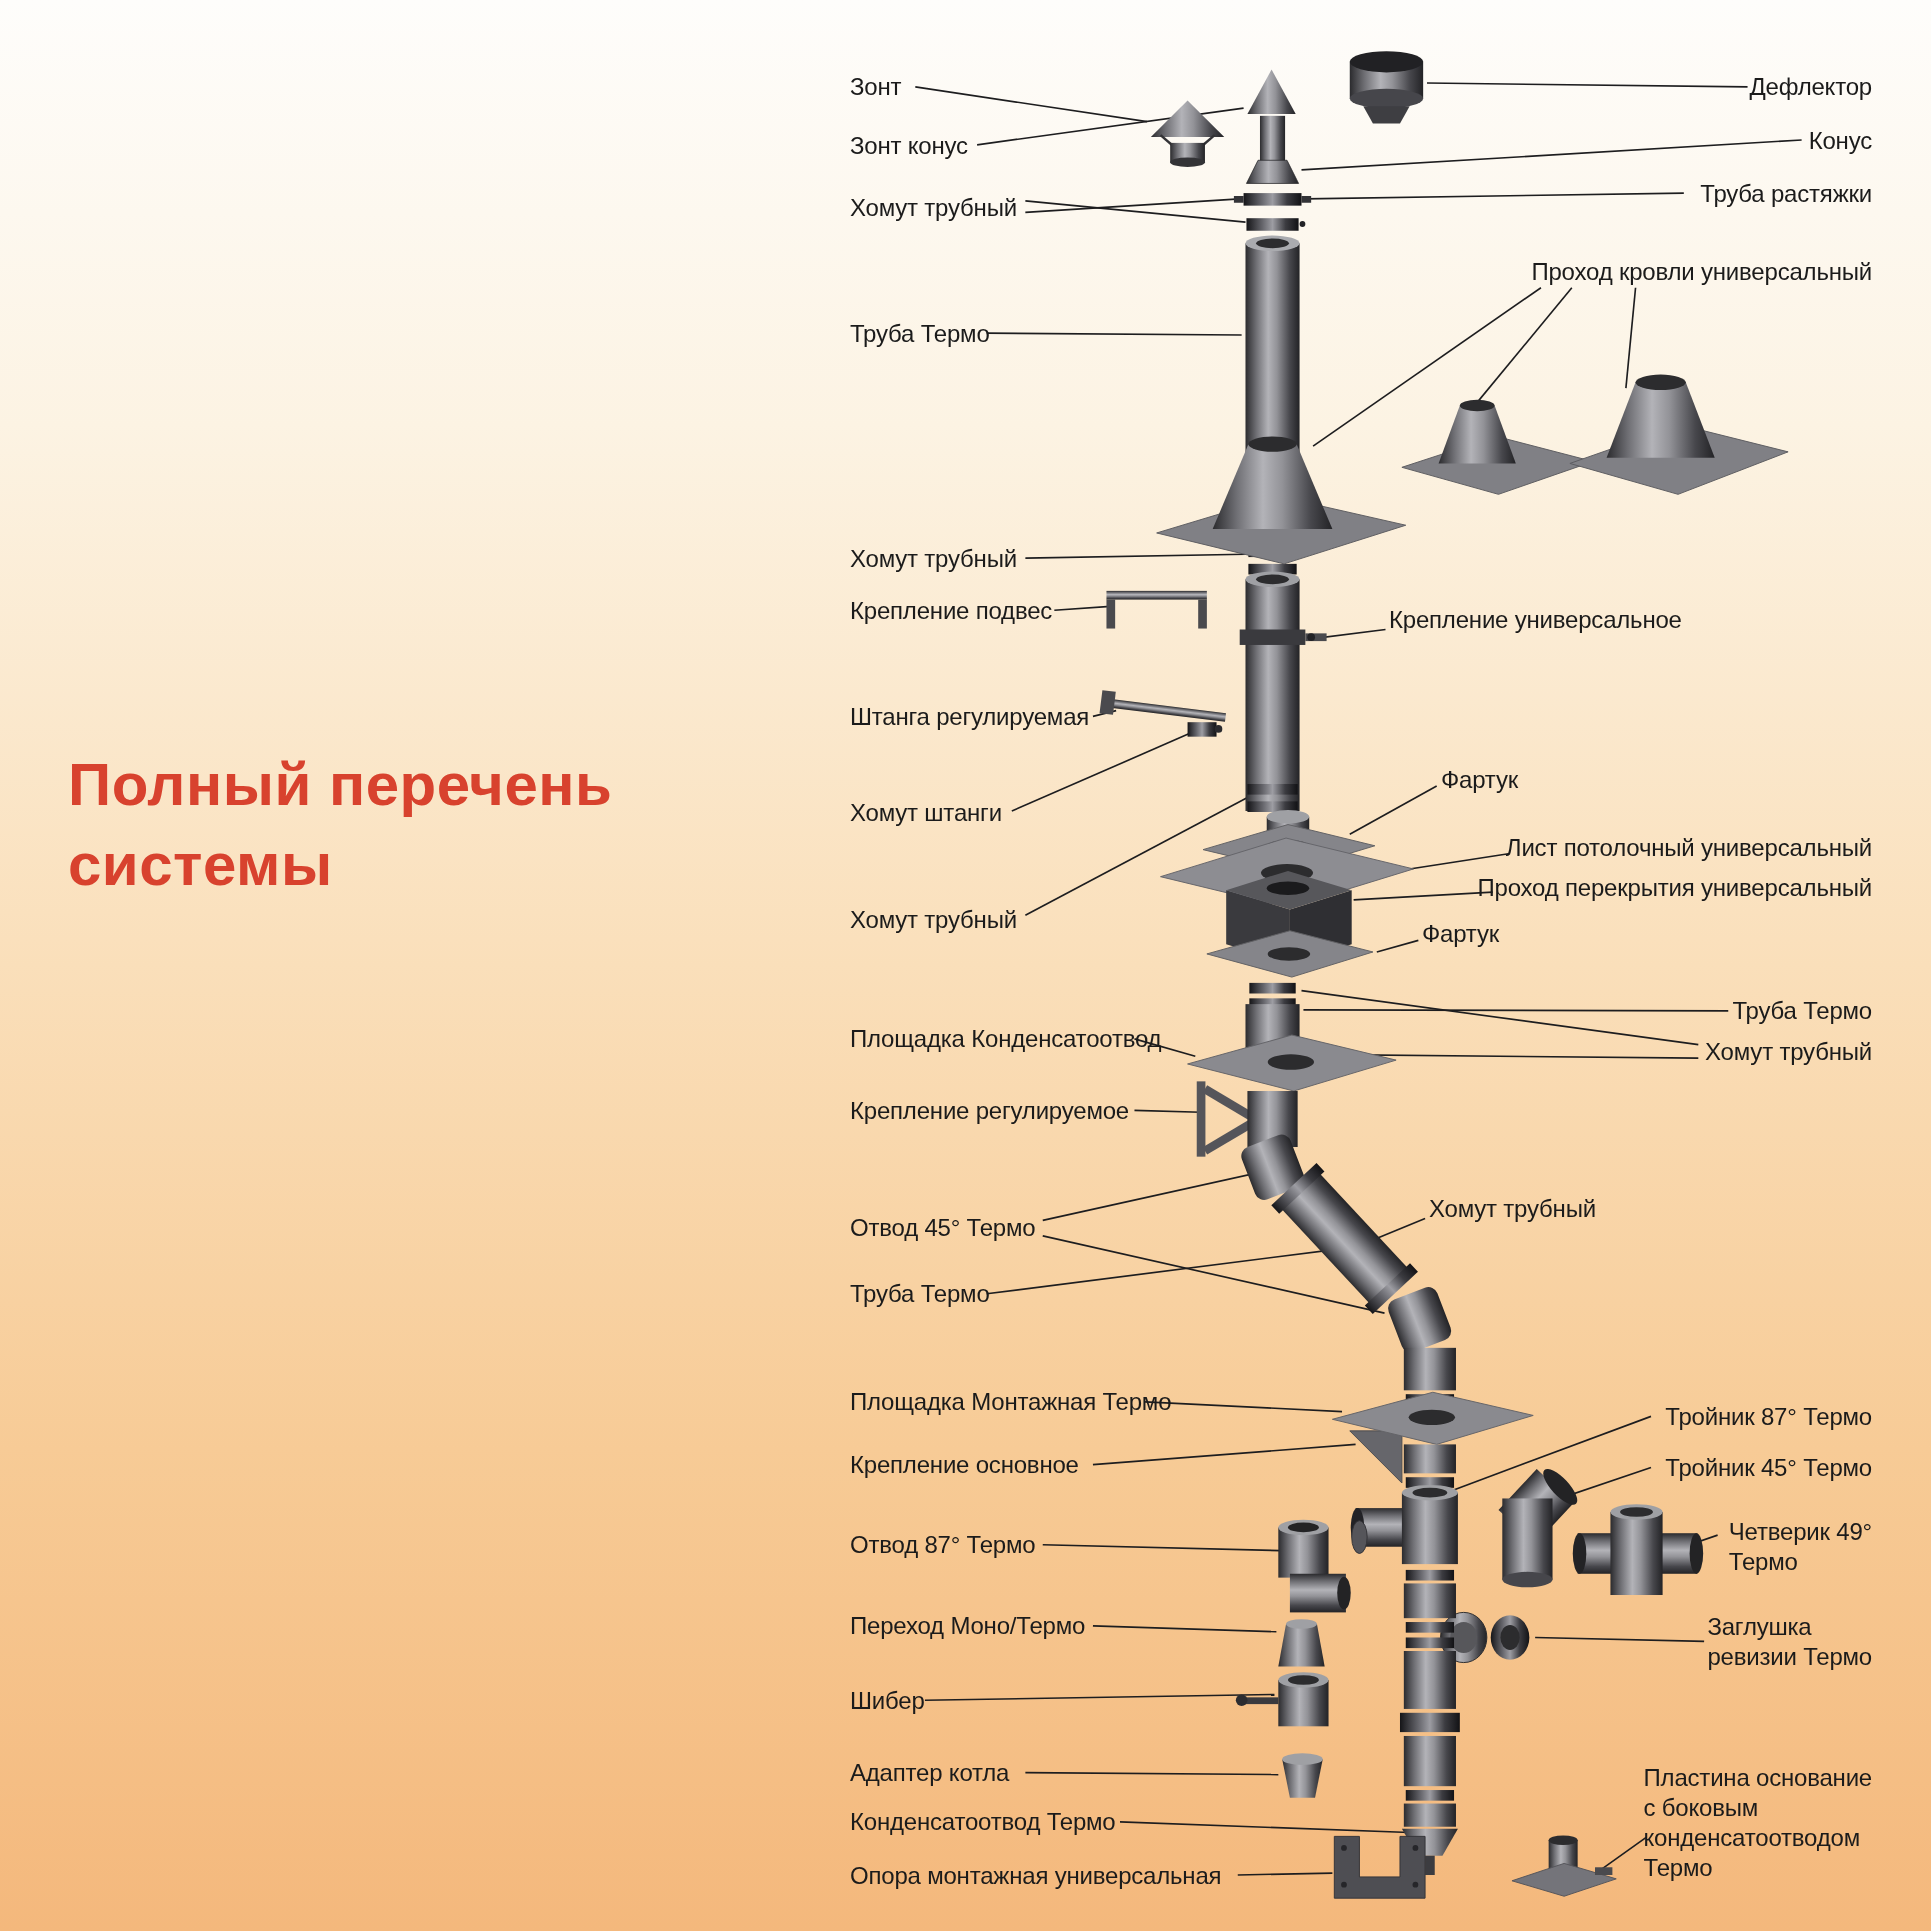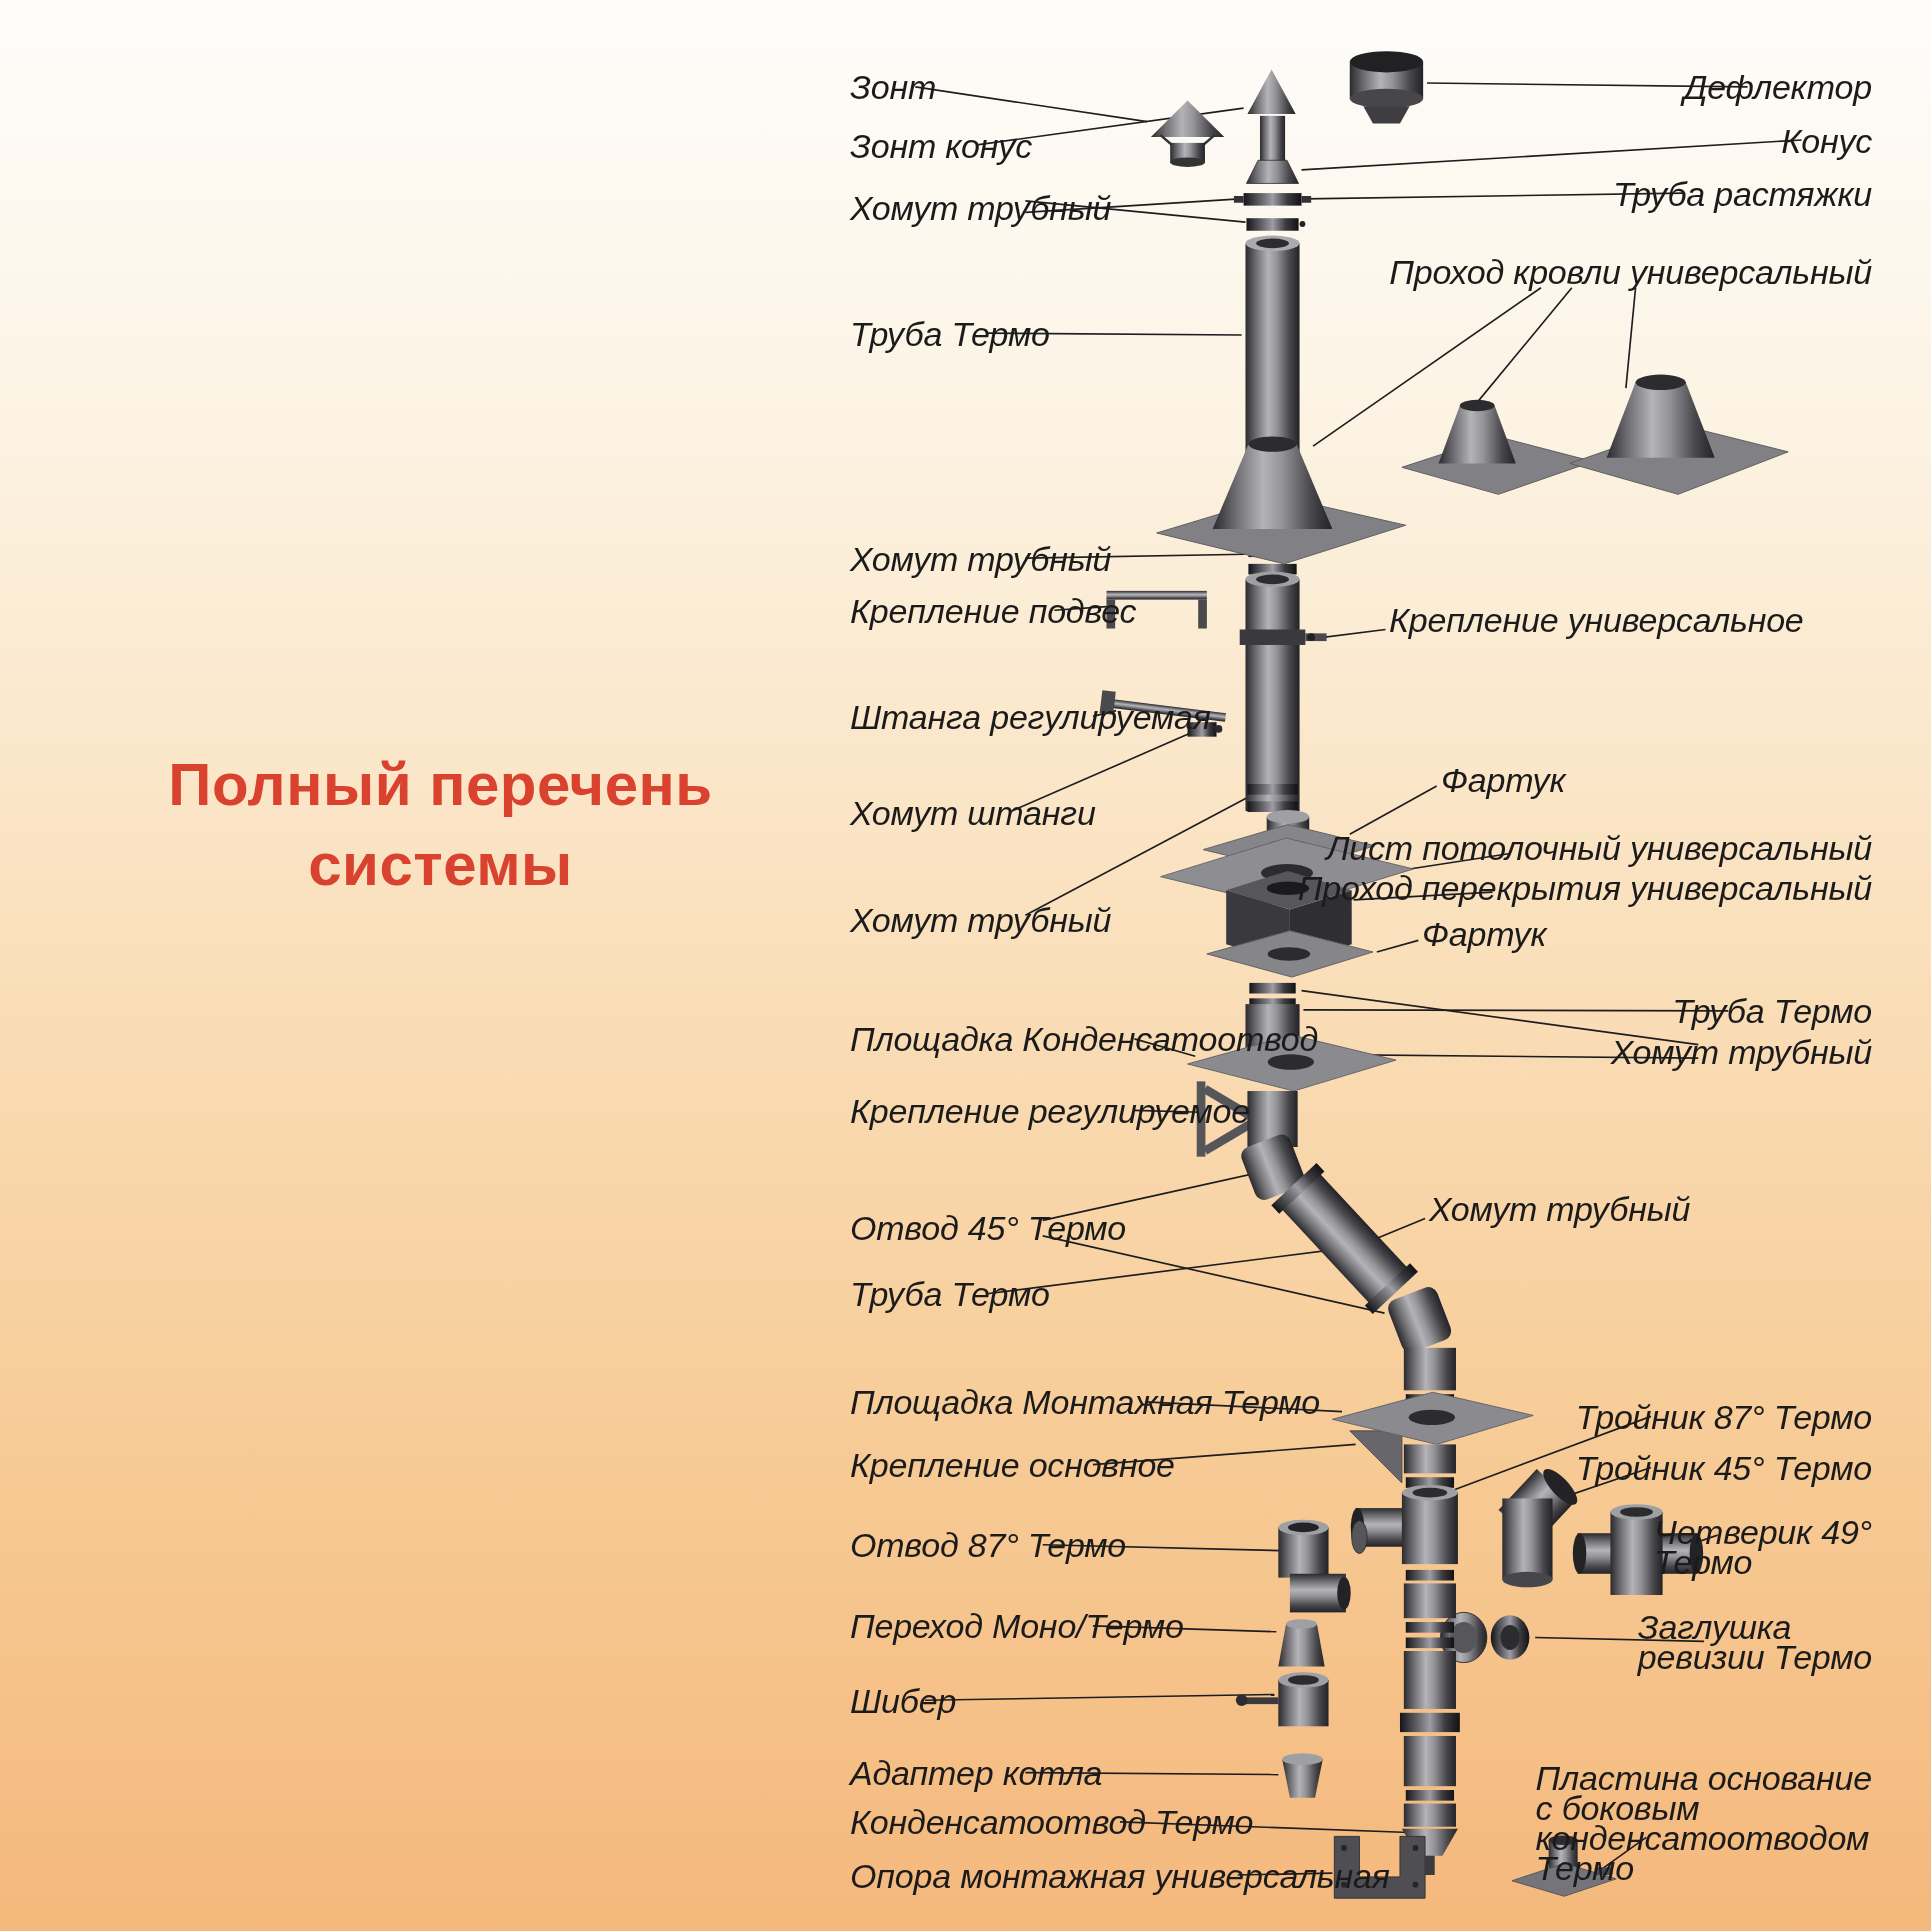--- a/index.html
+++ b/index.html
@@ -5,27 +5,27 @@
   html,body{margin:0;padding:0;}
   .page{
     position:relative;
     width:1931px;height:1931px;
     overflow:hidden;
     background:linear-gradient(180deg,#fefdfb 0%,#fcf3e3 22%,#fadfba 50%,#f7cb96 75%,#f4b87c 100%);
     font-family:"Liberation Sans",sans-serif;
   }
   .title{
     position:absolute;left:68px;top:745px;width:745px;
-    text-align:center;font-weight:bold;font-size:60px;line-height:80px;
+    font-weight:bold;font-size:60px;line-height:80px;
     color:#d8422e;letter-spacing:0.5px;
   }
   .lbl{
     position:absolute;
-    font-size:34px;line-height:30px;color:#1b1b1b;
-    white-space:pre-line;letter-spacing:-0.2px;font-style:italic;
+    font-size:24px;line-height:30px;color:#1b1b1b;
+    white-space:pre-line;letter-spacing:-0.2px;
   }
   .lbl.l{left:850px;}
   .lbl.r{right:59px;}
   svg.diagram{position:absolute;left:0;top:0;}
 </style>
 </head>
 <body>
 
 <div class="page">
 

